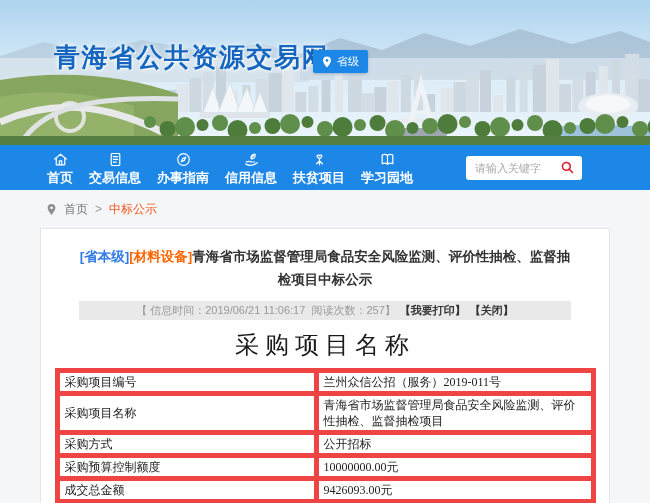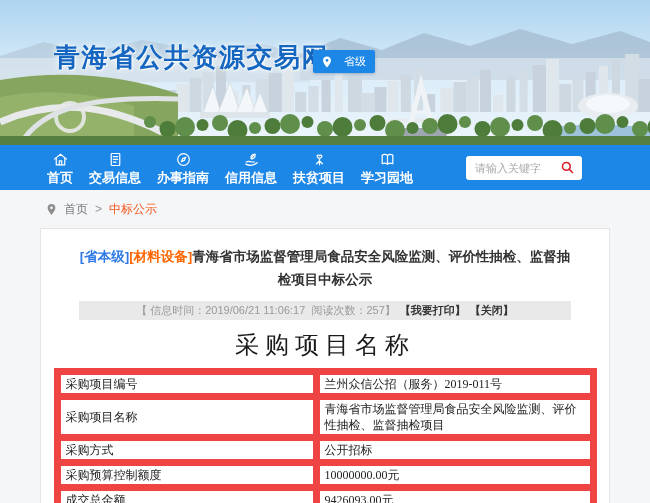--- a/index.html
+++ b/index.html
@@ -12,21 +12,21 @@
   .header { position:relative; width:650px; height:145px; overflow:hidden; background:#cfe6f5; }
   .header svg.pano { position:absolute; left:0; top:0; width:650px; height:145px; display:block; }
   .site-title {
     position:absolute; left:54px; top:40px; margin:0;
     font-size:26px; font-weight:bold; color:#1566c0; letter-spacing:1.5px;
     text-shadow:0 0 6px rgba(255,255,255,.95), 0 0 2px rgba(255,255,255,.9), 1px 1px 0 rgba(255,255,255,.7);
   }
   .region-badge {
     position:absolute; left:313px; top:50px; height:23px; padding:0 9px;
     background:#1d87e8; color:#fff; font-size:11px; border-radius:2px;
-    display:flex; align-items:center; gap:12px; cursor:pointer;
+    display:flex; align-items:center; gap:5px; cursor:pointer;
     box-shadow:0 1px 3px rgba(0,40,90,.25);
   }
   
   .nav {
     height:45px; background:#1d87e8; display:flex; align-items:center;
     padding:0 12px 0 46px;
   }
   .nav-items { display:flex; align-items:flex-end; gap:14px; }
   .nav-item {
     display:flex; flex-direction:column; align-items:center; gap:3px;
@@ -75,21 +75,21 @@
     margin:9px 0 7px; text-align:center;
     font-family:"Liberation Serif", serif; font-weight:500;
     font-size:24px; letter-spacing:6px; color:#1a1a1a;
   }
   table.result-table {
     border-collapse:collapse; margin:0 auto; width:536px;
     font-family:"Liberation Serif", serif; font-size:12px; color:#222;
     table-layout:fixed;
   }
   table.result-table td {
-    border:7px solid #ef4444; padding:1px 5px; height:16px; line-height:16px;
+    border:5px solid #ef4444; padding:1px 5px; height:16px; line-height:16px;
     overflow:hidden;
   }
   td.label-cell { width:259px; }
   td.value-cell { width:277px; }
 </style>
 </head>
 <body>
 
 <div class="header">
   <svg class="pano" viewBox="0 0 650 145" preserveAspectRatio="none" aria-hidden="true">

